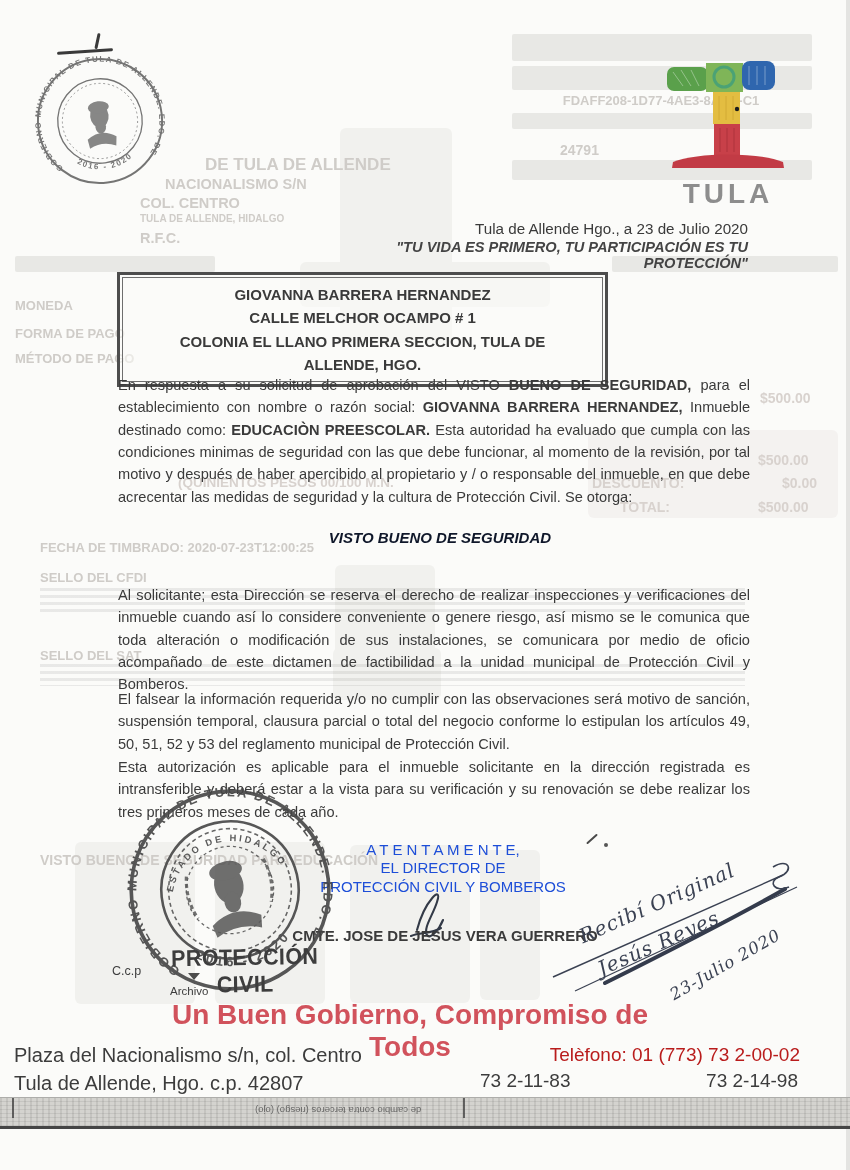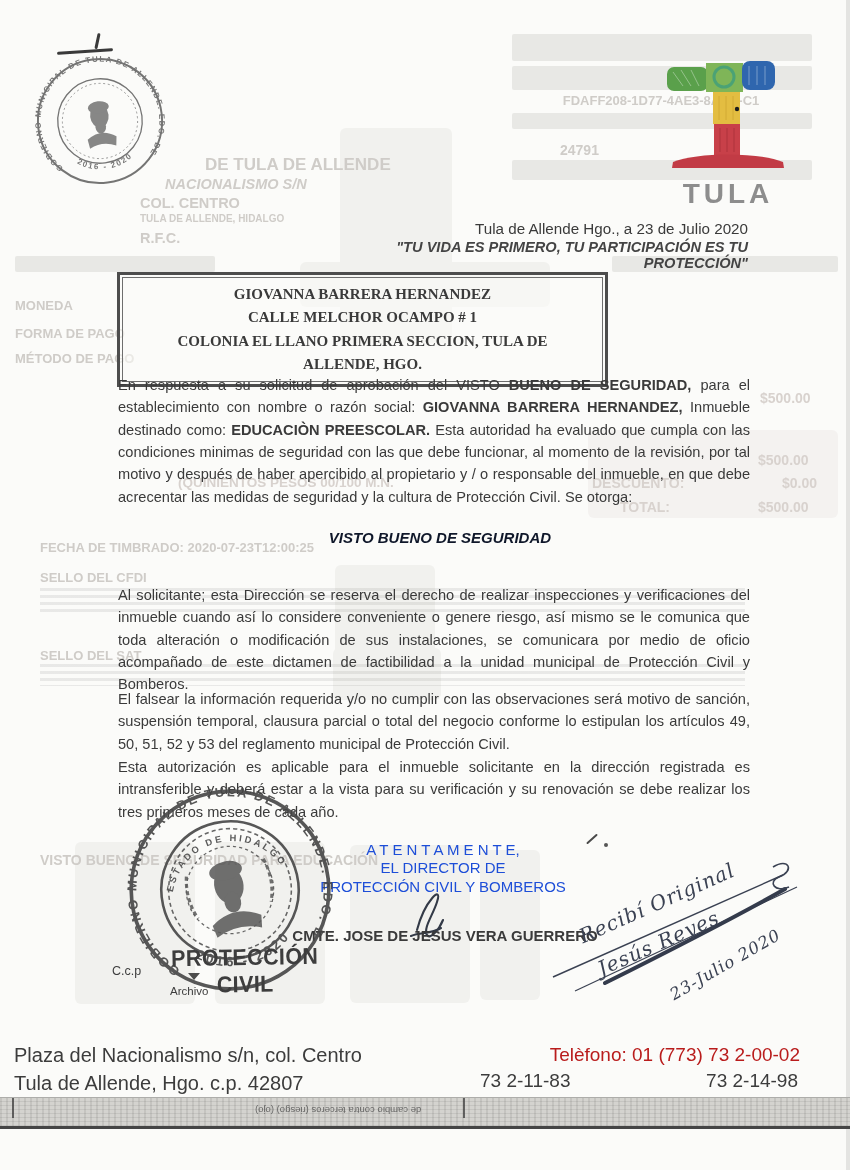--- a/index.html
+++ b/index.html
@@ -19,21 +19,21 @@
   .seal1{left:34px;top:52px;width:132px;height:138px;transform:rotate(-7deg);opacity:.82;}
   .tula-logo{left:652px;top:52px;width:152px;text-align:center;}
   .tula-word{font-size:28px;font-weight:bold;color:#8d8d8d;letter-spacing:4px;margin-top:0px;}
 
   .dateline{left:330px;top:220px;width:418px;text-align:right;font-size:15.2px;color:#3a3a3a;}
   .motto{left:290px;top:239px;width:458px;text-align:right;font-size:14.6px;font-weight:bold;font-style:italic;color:#444;}
 
   
   .recbox{left:117px;top:272px;width:481px;border:3px solid #4d4d4d;padding:2px;background:rgba(251,251,249,.6);}
   .recbox-inner{border:1.5px solid #6e6e6e;padding:5px 26px;text-align:center;
-                font-size:15px;font-weight:bold;line-height:1.55;color:#3a3a3a;font-family:Liberation Serif, serif;}
+                font-size:15px;font-weight:bold;line-height:1.55;color:#3a3a3a;}
 
   
   .bp{left:118px;width:632px;font-size:14.6px;line-height:1.53;text-align:justify;color:#3a3a3a;margin:0;}
   .b{font-weight:bold;}
   .heading{left:30px;top:529px;width:820px;text-align:center;font-size:15px;font-weight:bold;font-style:italic;color:#0f172a;}
 
   
   .closing{left:293px;top:841px;width:300px;text-align:center;font-size:15px;line-height:1.22;color:#1d4ed8;}
   .signer{left:275px;top:927px;width:340px;text-align:center;font-size:15px;font-weight:bold;color:#3a3a3a;}
   .sig-svg{left:405px;top:882px;}
@@ -91,21 +91,21 @@
   <div class="abs gbar" style="left:512px;top:34px;width:300px;height:27px;"></div>
   <div class="abs gbar" style="left:512px;top:66px;width:300px;height:24px;"></div>
   <div class="abs gbar" style="left:512px;top:113px;width:300px;height:16px;"></div>
   <div class="abs gbar" style="left:512px;top:160px;width:300px;height:20px;"></div>
   <div class="abs gbar" style="left:15px;top:256px;width:200px;height:16px;"></div>
   <div class="abs gbar" style="left:612px;top:256px;width:226px;height:16px;"></div>
 
   <div class="abs ghost" style="left:505px;top:93px;width:312px;text-align:center;font-size:13px;">FDAFF208-1D77-4AE3-8AAE-C1</div>
   <div class="abs ghost" style="left:560px;top:142px;font-size:14px;">24791</div>
   <div class="abs ghost" style="left:205px;top:155px;font-size:17px;">DE TULA DE ALLENDE</div>
-  <div class="abs ghost" style="left:165px;top:176px;font-size:14.5px;font-style:italic;">NACIONALISMO S/N</div>
+  <div class="abs ghost" style="left:165px;top:176px;font-size:14.5px;">NACIONALISMO S/N</div>
   <div class="abs ghost" style="left:140px;top:195px;font-size:14.5px;">COL. CENTRO</div>
   <div class="abs ghost" style="left:140px;top:213px;font-size:10px;">TULA DE ALLENDE, HIDALGO</div>
   <div class="abs ghost" style="left:140px;top:230px;font-size:14.5px;">R.F.C.</div>
   <div class="abs ghost" style="left:15px;top:298px;font-size:13px;">MONEDA</div>
   <div class="abs ghost" style="left:15px;top:326px;font-size:13px;">FORMA DE PAGO</div>
   <div class="abs ghost" style="left:15px;top:351px;font-size:13px;">MÉTODO DE PAGO</div>
   <div class="abs ghost amt" style="left:760px;top:390px;font-size:14px;">$500.00</div>
   <div class="abs ghost amt" style="left:178px;top:475px;font-size:13.5px;">(QUINIENTOS PESOS 00/100 M.N.</div>
   <div class="abs ghost amt" style="left:758px;top:452px;font-size:14px;">$500.00</div>
   <div class="abs ghost amt" style="left:592px;top:475px;font-size:14px;">DESCUENTO:</div>
@@ -246,20 +246,21 @@
       <line x1="18" y1="152" x2="248" y2="50" stroke="#3a4152" stroke-width="1.4"></line>
       <line x1="40" y1="166" x2="262" y2="62" stroke="#3a4152" stroke-width="1.2"></line>
       <path d="M 70,158 C 130,128 190,98 250,64" fill="none" stroke="#343b4c" stroke-width="4" stroke-linecap="round"></path>
       <path d="M 238,42 C 254,32 260,46 244,52 C 232,57 240,68 254,62" fill="none" stroke="#3a4152" stroke-width="1.6"></path>
     </svg>
     <span class="hand l1">Recibí Original</span>
     <span class="hand l2">Jesús Reyes</span>
     <span class="hand l3">23-Julio 2020</span>
   </div>
 
+  <div class="abs slogan">Un Buen Gobierno, Compromiso de Todos</div>
   <div class="abs addr">
     <div>Plaza del Nacionalismo s/n, col. Centro</div>
     <div>Tula de Allende, Hgo. c.p. 42807</div>
   </div>
   <div class="abs phone1">Telèfono: 01 (773) 73 2-00-02</div>
   <div class="abs phonerow">
     <span>73 2-11-83</span>
     <span>73 2-14-98</span>
   </div>
 

